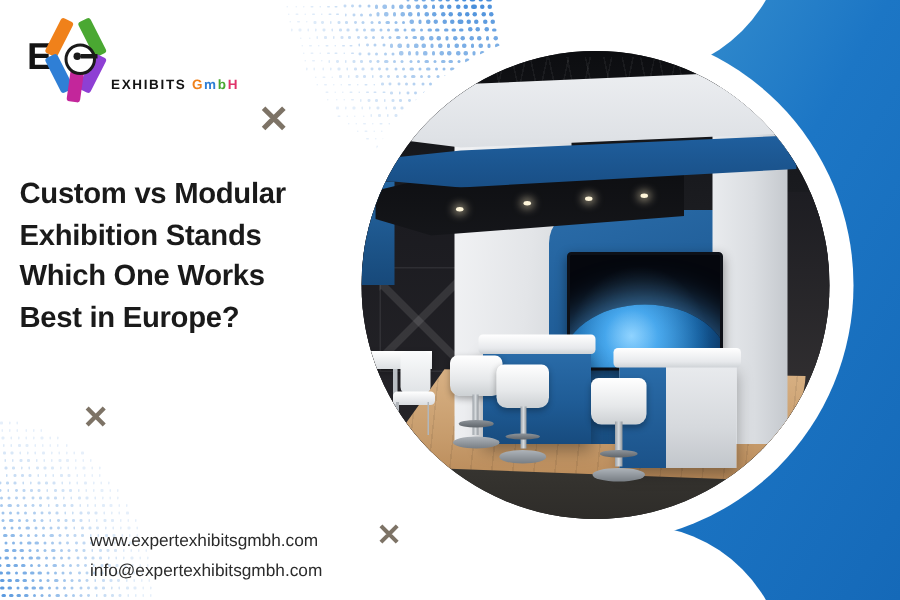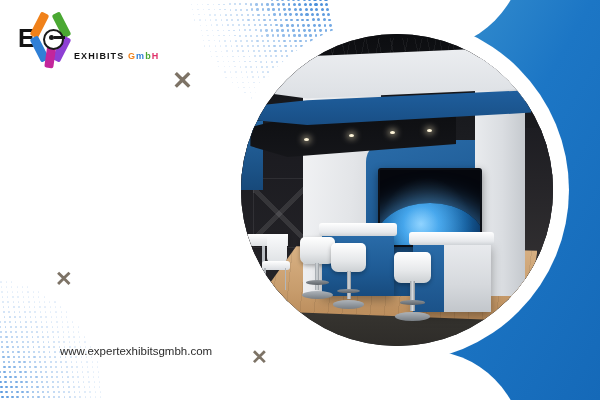--- a/index.html
+++ b/index.html
@@ -287,21 +287,21 @@
   .headline{
     position:absolute;left:13px;top:116px;width:205px;
     font-size:19.5px;font-weight:700;line-height:1.42;
     color:#1a1a1a;letter-spacing:-.2px;
     text-align:left;
   }
   .headline .ln{display:block;}
 
   
   .contacts{
-    position:absolute;left:60px;top:342px;
+    position:absolute;left:60px;top:352px;
     font-size:11.5px;line-height:1.72;color:#2b2b2b;
   }
   .contacts div{white-space:nowrap;}
 
   
   .xmark{
     position:absolute;color:#7d7366;font-weight:700;line-height:1;
     user-select:none;
   }
   .xmark.x1{left:172px;top:68px;font-size:25px;}
@@ -1257,22 +1257,29 @@
       <div class="bar bar-b"></div>
       <div class="bar bar-p"></div>
       <div class="bar bar-m"></div>
       <div class="logo-target"></div>
     </div>
     <div class="logo-sub">
       <span>EXHIBITS</span><span>&nbsp;</span><span class="gm">G</span><span class="gm2">m</span><span class="gm3">b</span><span class="gm4">H</span>
     </div>
   </div>
 
+  <div class="headline">
+    <span class="ln">Custom vs Modular</span>
+    <span class="ln">Exhibition Stands</span>
+    <span class="ln">Which One Works</span>
+    <span class="ln">Best in Europe?</span>
+  </div>
 
   <div class="contacts">
     <div>www.expertexhibitsgmbh.com</div>
+    <div>info@expertexhibitsgmbh.com</div>
   </div>
 
   <div class="xmark x1">✕</div>
   <div class="xmark x2">✕</div>
   <div class="xmark x3">✕</div>
 
 </div>
 
 </body></html>

